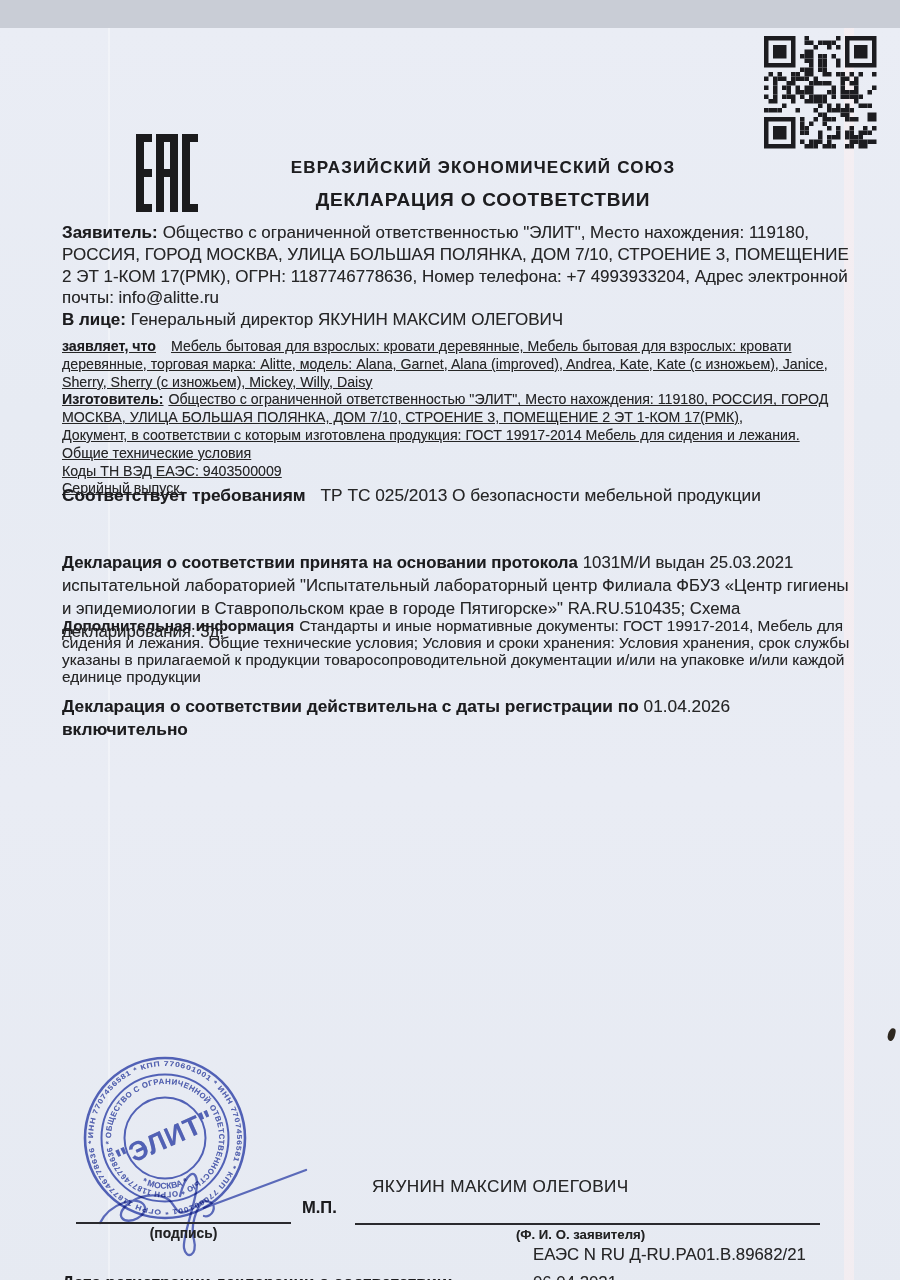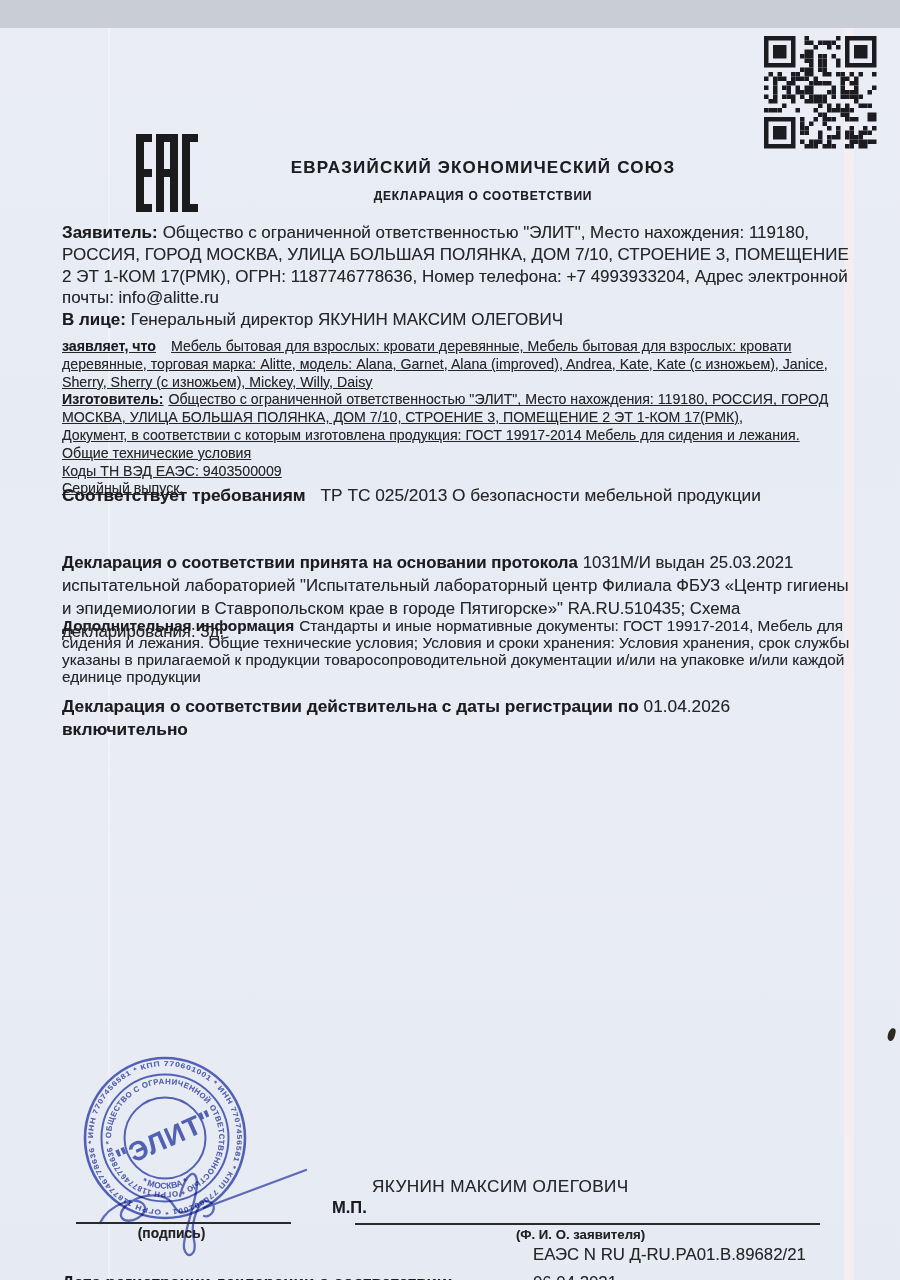--- a/index.html
+++ b/index.html
@@ -11,41 +11,41 @@
       linear-gradient(180deg,#eaedf5 0,#e7ebf3 30%,#e9ecf4 60%,#e6eaf2 100%);
     font-family:"Liberation Sans", sans-serif;
     color:#262626;
     text-shadow:0 0 .6px rgba(40,40,55,.35);
     margin-top:28px;
   }
   .abs{position:absolute;}
   
   .hdr{left:233px;top:130px;width:500px;text-align:center;font-weight:bold;color:#1d1d1f;}
   .hdr .t1{font-size:17px;letter-spacing:1.2px;}
-  .hdr2{left:233px;top:161px;width:500px;text-align:center;font-weight:bold;color:#1d1d1f;font-size:12px;letter-spacing:.8px;}
+  .hdr2{left:233px;top:161px;width:500px;text-align:center;font-weight:bold;color:#1d1d1f;font-size:19px;letter-spacing:.8px;}
   
   .sec{left:62px;width:794px;}
   .lbl{font-weight:bold;color:#1c1c1e;margin-right:5px;}
   .gap14{margin-right:15px;}
   .s-applicant{top:194px;font-size:17px;line-height:21.8px;}
   .s-declares{top:310px;font-size:14.2px;line-height:17.8px;width:782px;text-decoration:underline;}
   .s-complies{top:456px;font-size:17.3px;line-height:22px;}
   .s-basis{top:523px;font-size:16.8px;line-height:23px;}
   .s-additional{top:589px;font-size:15.4px;line-height:17px;}
   .s-validity{top:667px;font-size:17.3px;line-height:23px;font-weight:bold;color:#1c1c1e;}
   .s-validity .date{font-weight:normal;color:#262626;}
   p.m0{margin:0;}
   
-  .mp{left:332px;top:1170px;font-size:16.5px;font-weight:bold;color:#1c1c1e;}
+  .mp{left:302px;top:1170px;font-size:16.5px;font-weight:bold;color:#1c1c1e;}
   .name{left:372px;top:1148px;font-size:17.2px;letter-spacing:.4px;}
   .rule{border-top:2px solid #2a2a2e;height:0;}
   .name-rule{left:355px;top:1195px;width:465px;}
   .name-cap{left:348px;top:1199px;width:465px;text-align:center;font-size:13.2px;font-weight:bold;color:#222;}
   .sign-rule{left:76px;top:1194px;width:215px;}
-  .sign-cap{left:64px;top:1198px;width:215px;text-align:center;font-size:13.8px;font-weight:bold;color:#222;}
+  .sign-cap{left:76px;top:1198px;width:215px;text-align:center;font-size:13.8px;font-weight:bold;color:#222;}
   .reg-lbl{left:62px;font-size:16.8px;font-weight:bold;color:#1b1b1d;}
   .reg-val{left:533px;font-size:16.8px;}
   .row1{top:1217px;} .row2{top:1245px;}
   
   .eac{left:136px;top:106px;}
   .qr{left:764px;top:8px;}
   .stamp{left:82px;top:1027px;mix-blend-mode:multiply;opacity:.88;}
   .sig{left:60px;top:1120px;mix-blend-mode:multiply;}
   .speck{left:888px;top:1000px;width:7px;height:13px;background:#2e2820;border-radius:60% 40% 50% 50%;transform:rotate(14deg);}
   .stamp text{font-family:"Liberation Sans", sans-serif;fill:#4254b6;}

